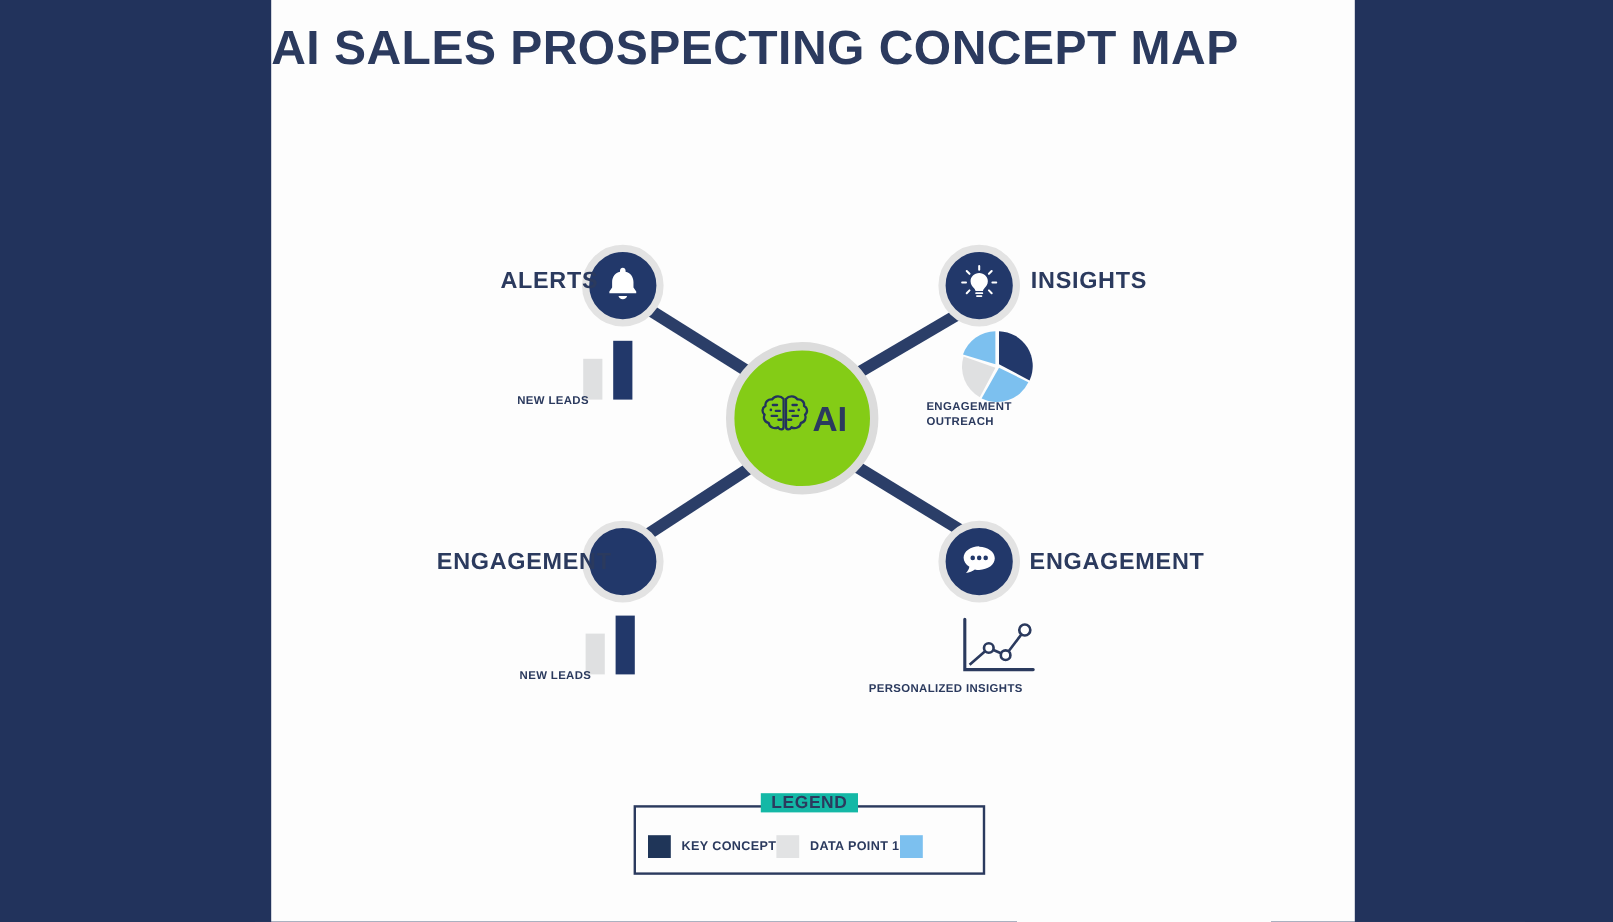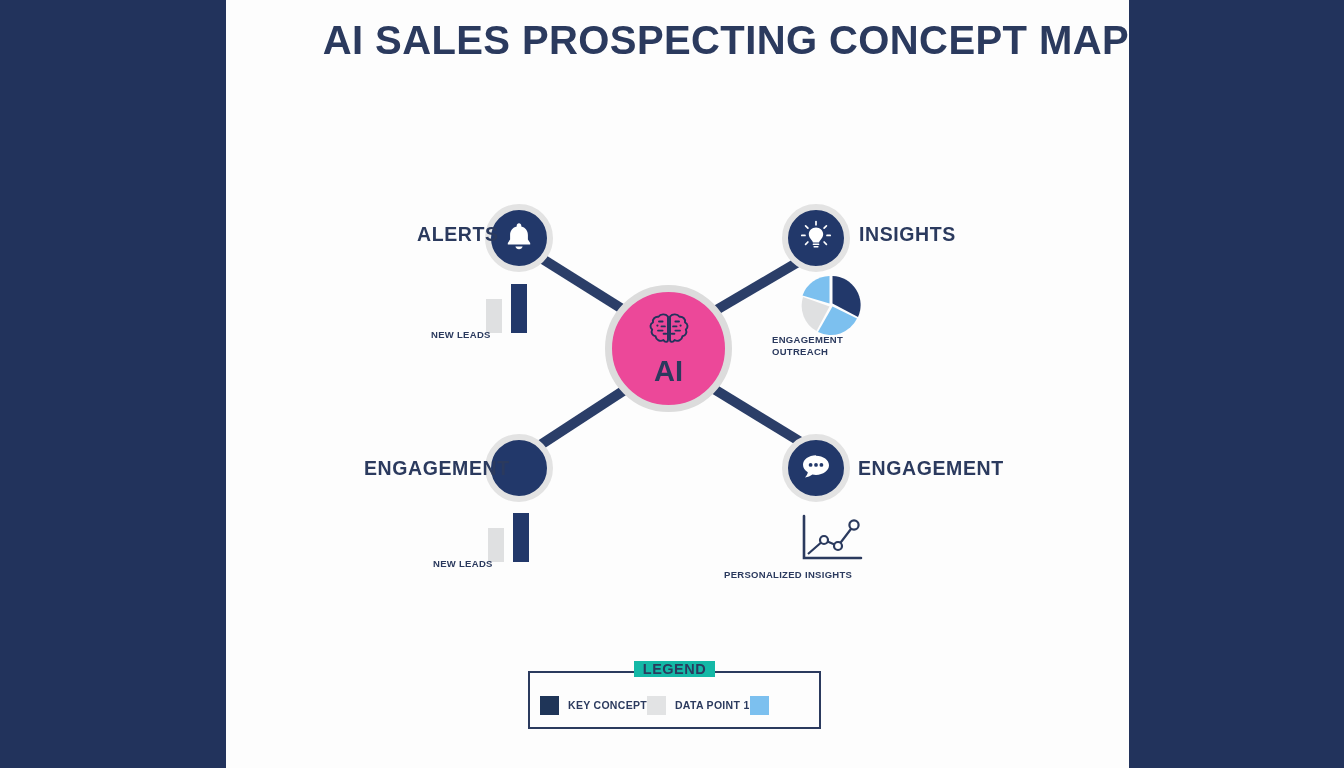--- a/index.html
+++ b/index.html
@@ -39,21 +39,21 @@
     left: 1129px; top: 0; width: 215px; height: 768px;
     background: #22335c;
   }
 
   
   #title {
     position: absolute;
     left: 0;
     top: 18px;
     width: 903px;
-    text-align: right;
+    text-align: left;
     font-size: 40px;
     font-weight: bold;
     letter-spacing: 0.4px;
     color: #2b3a5e;
     white-space: nowrap;
   }
 
   
   #edges {
     position: absolute;
@@ -75,25 +75,25 @@
   }
   .node-outer { width: 68px; height: 68px; }
 
   #node-center {
     position: absolute;
     left: 379px;
     top: 285px;
     width: 127px;
     height: 127px;
     border-radius: 50%;
-    background: #ec4899;
+    background: #84cc16;
     border: 7px solid #dcdcdc;
     box-sizing: border-box;
     display: flex;
-    flex-direction: column;
+    flex-direction: row;
     align-items: center;
     justify-content: center;
   }
   #center-label {
     font-size: 29px;
     font-weight: bold;
     color: #2b3a5e;
     margin-top: 4px;
     line-height: 1;
   }

